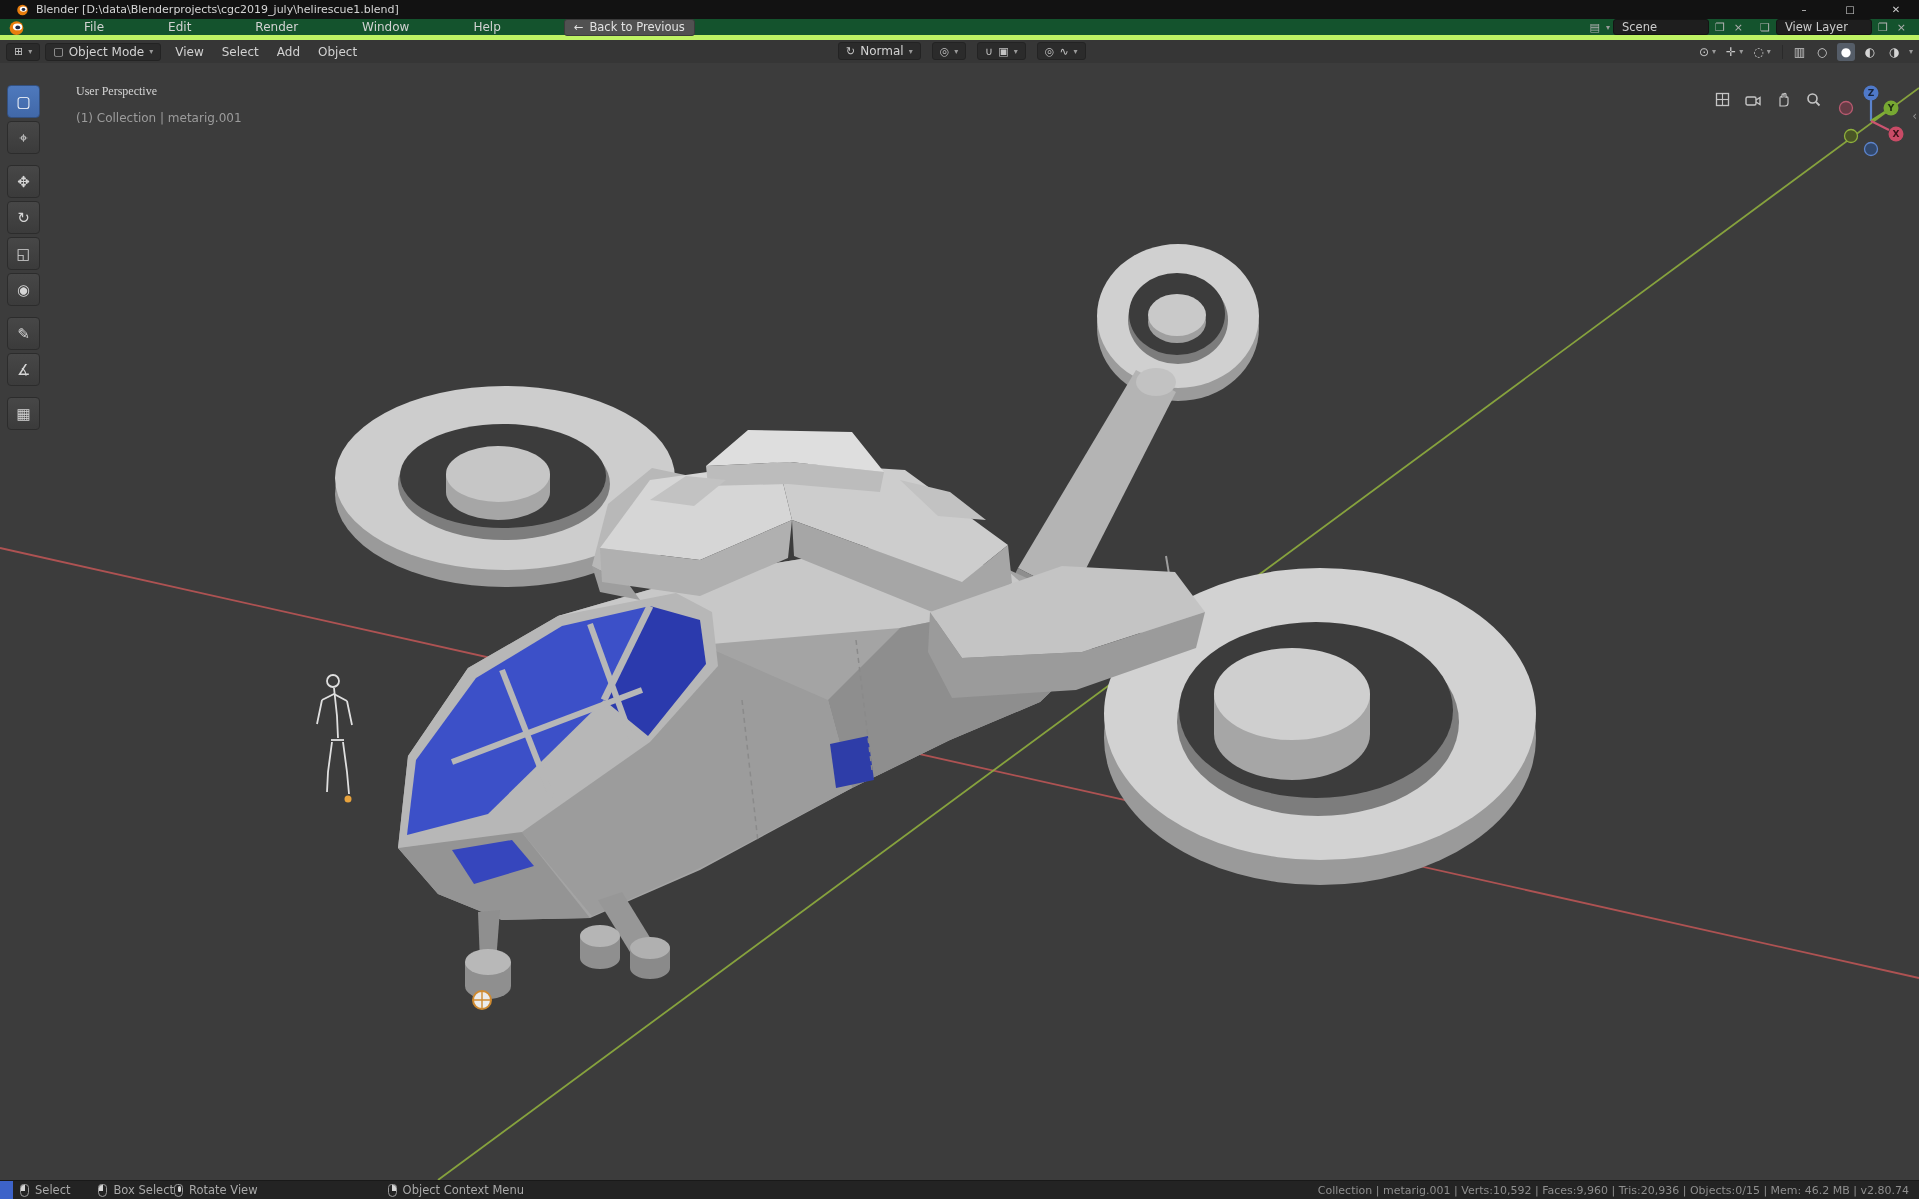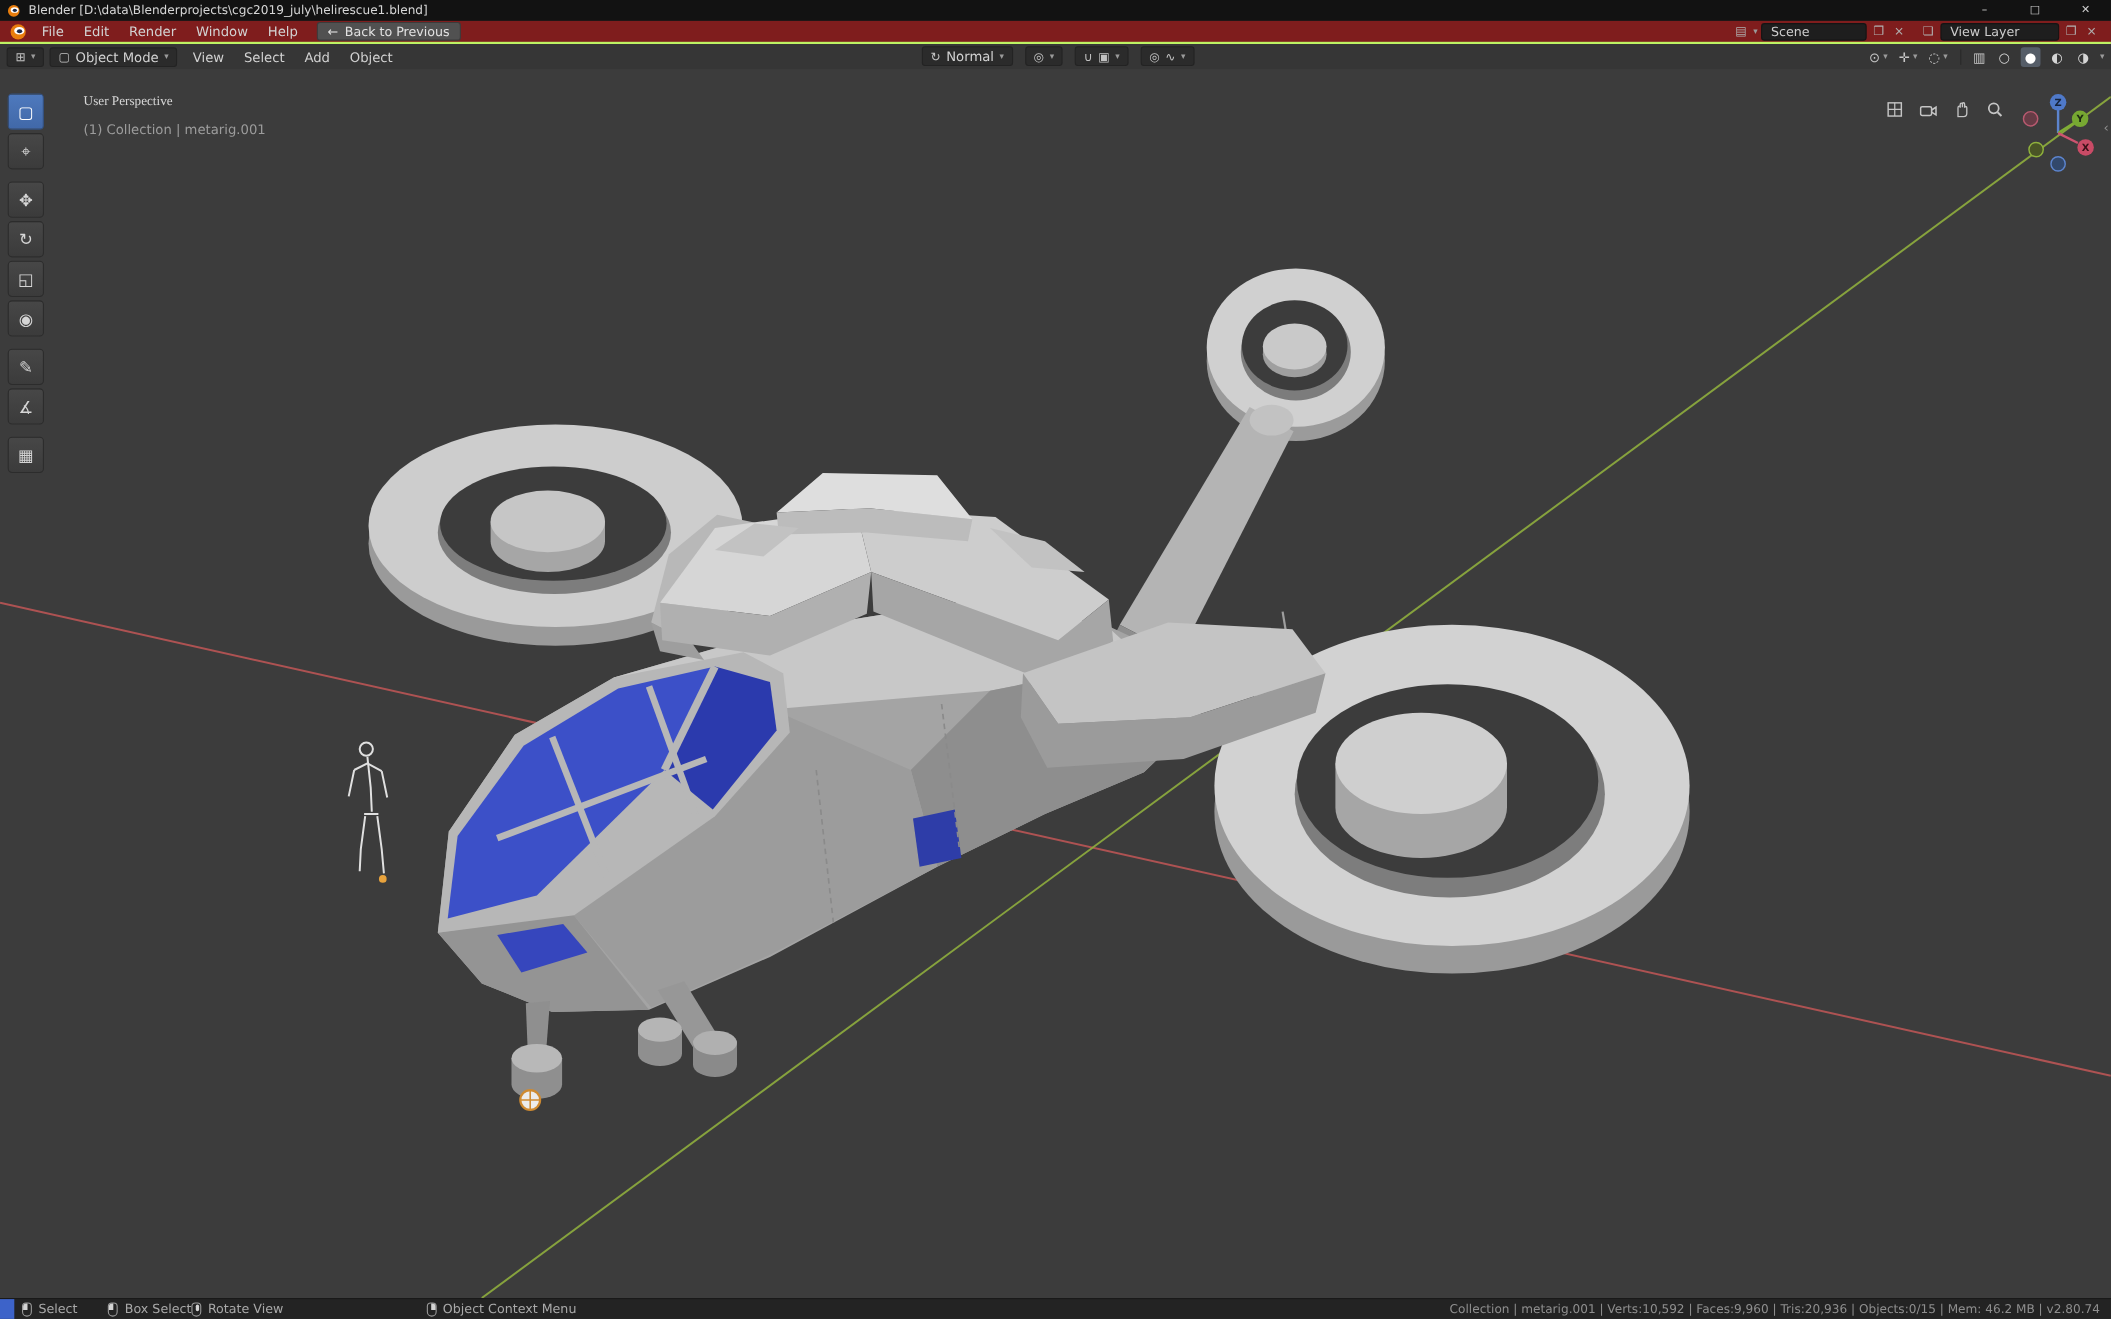--- a/index.html
+++ b/index.html
@@ -1,34 +1,34 @@
 <!DOCTYPE html>
 <html><head>
 <meta charset="utf-8">
 <style>
   * { margin:0; padding:0; box-sizing:border-box; }
   html,body { width:1919px; height:1199px; overflow:hidden; }
   body { font-family:"DejaVu Sans","Liberation Sans",sans-serif; background:#3c3c3c; color:#d4d4d4; }
   .app { display:flex; flex-direction:column; width:1919px; height:1199px; }
 
   
-  .titlebar { height:19px; background:#121212; display:flex; align-items:center; padding-left:6px; font-size:11px; color:#d6d6d6; flex:0 0 auto; }
+  .titlebar { height:19px; background:#121212; display:flex; align-items:center; padding-left:16px; font-size:11px; color:#d6d6d6; flex:0 0 auto; }
   .titlebar .logo { margin-right:7px; display:flex; }
   .win-controls { margin-left:auto; display:flex; height:100%; }
   .win-btn { width:46px; height:100%; display:flex; align-items:center; justify-content:center; font-size:10px; color:#d0d0d0; }
 
   
-  .menubar { height:21px; background:#7f1d1d; border-bottom:2px solid #bef264; display:flex; align-items:center; font-size:12px; color:#d2d2d2; padding:0 6px; flex:0 0 auto; }
+  .menubar { height:21px; background:#14532d; border-bottom:5px solid #bef264; display:flex; align-items:center; font-size:12px; color:#d2d2d2; padding:0 6px; flex:0 0 auto;gap:46px; }
   .menubar .logo { margin:0 4px 0 2px; display:flex; }
   .menu-item { padding:0 9px; height:100%; display:flex; align-items:center; cursor:default; }
   .btn-back { display:flex; align-items:center; gap:6px; background:#515151; border:1px solid #3b3b3b; border-radius:3px; height:17px; padding:0 9px; margin-left:8px; font-size:11.5px; color:#e2e2e2; }
   .mb-right { margin-left:auto; display:flex; align-items:center; gap:3px; padding-right:4px; }
   .id-field { background:#1e1e1e; border:1px solid #141414; border-radius:3px; height:16px; display:flex; padding:0 8px; font-size:11.5px; color:#cccccc; }
   .id-field.scene { width:96px; }
-  .id-field.layer { width:108px; }
+  .id-field.layer { width:96px; }
   .small-ic { color:#b0b0b0; font-size:11px; padding:0 3px; line-height:1; }
   .chev { font-size:8px; color:#9a9a9a; }
 
   
   .toolheader { height:23px; background:#363636; display:flex; align-items:center; font-size:12px; color:#d2d2d2; padding:0 6px; position:relative; flex:0 0 auto; }
   .dd { display:flex; align-items:center; gap:5px; background:#2b2b2b; border:1px solid #232323; border-radius:3px; height:18px; padding:0 7px; margin-right:5px; }
   .dd .ic { font-size:11px; color:#c2c2c2; }
   .th-center { position:absolute; left:838px; top:2px; display:flex; align-items:center; gap:6px; }
   .th-right { margin-left:auto; display:flex; align-items:center; gap:6px; }
   .icon-btn { display:flex; align-items:center; gap:3px; color:#c6c6c6; font-size:12px; padding:0 2px; }

